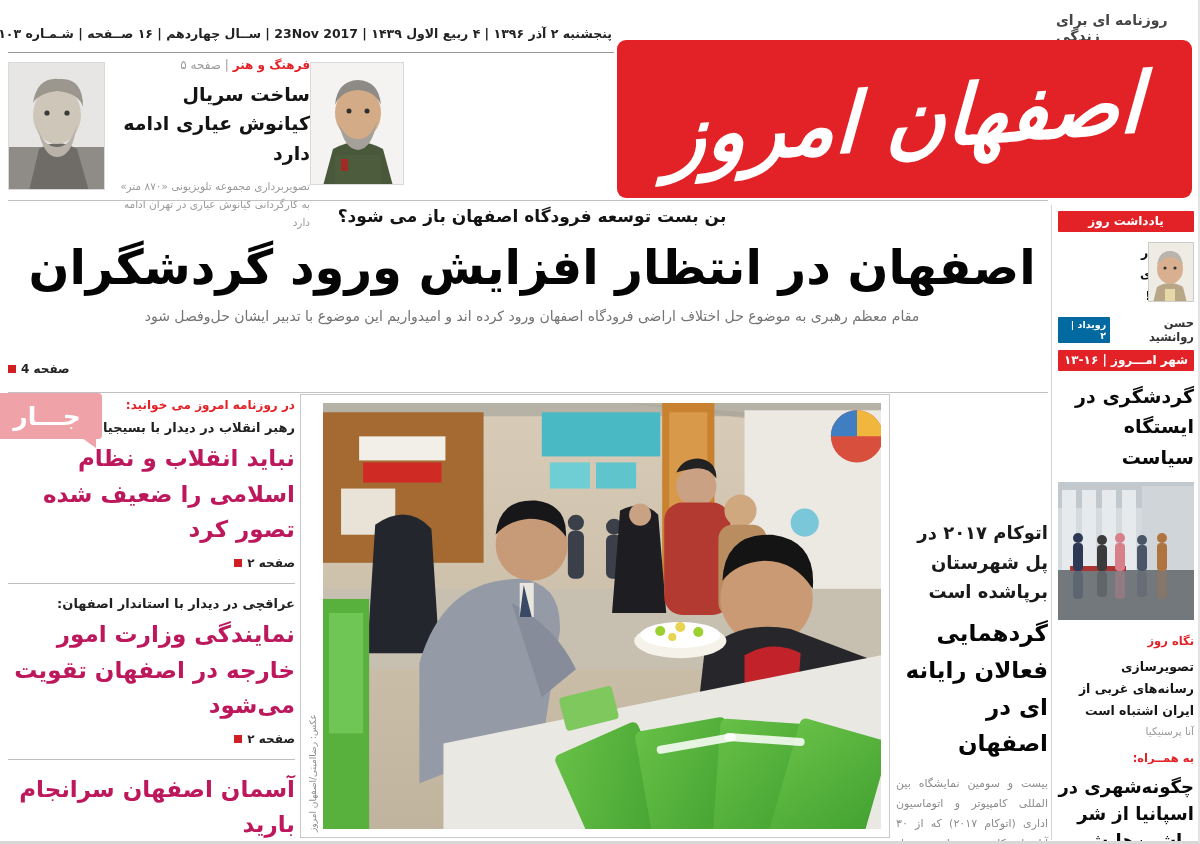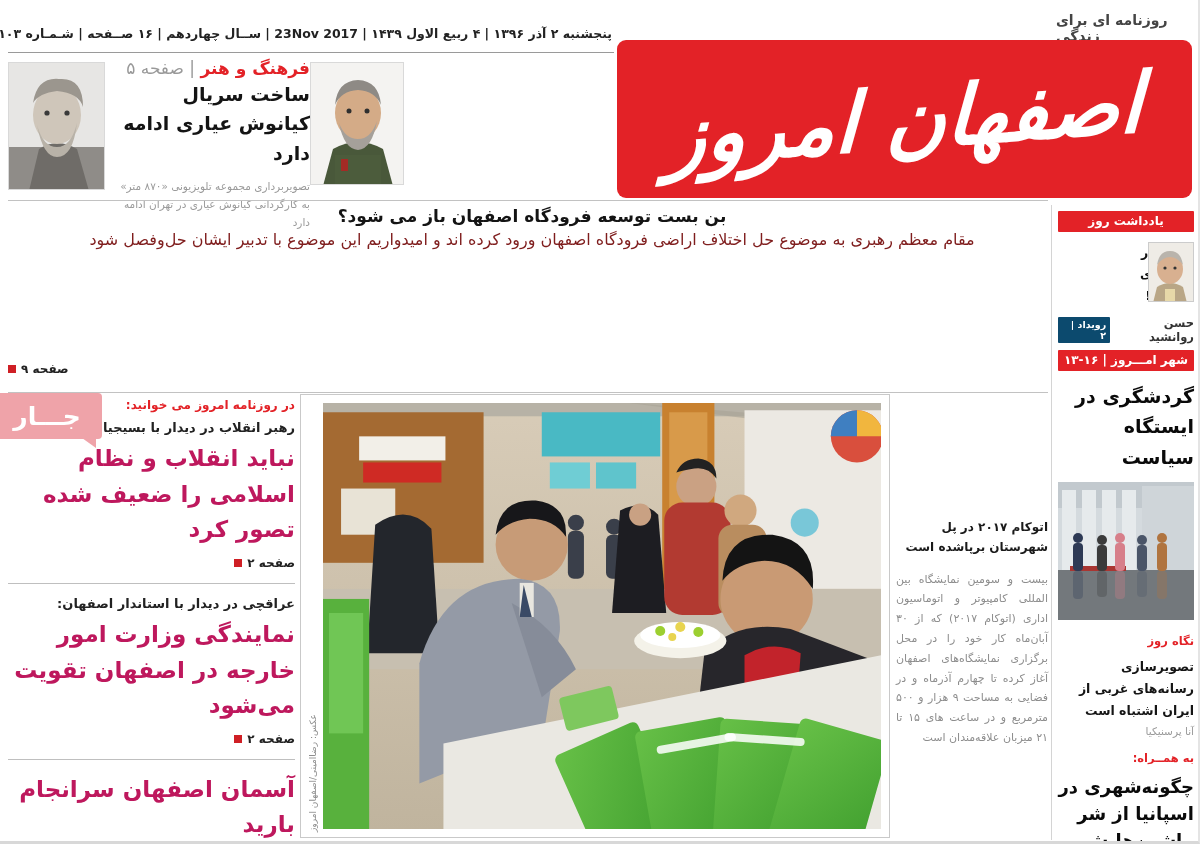--- a/index.html
+++ b/index.html
@@ -18,33 +18,33 @@
   
   .masthead { position:absolute; left:617px; top:40px; width:575px; height:158px;
               background:#e32227; border-radius:9px; overflow:hidden; }
   .masthead-title { position:absolute; inset:0; display:flex; align-items:center; justify-content:center;
               color:#fff; font-size:82px; font-weight:bold; font-style:italic;
               transform:rotate(-4deg) skewX(-6deg); direction:rtl; white-space:nowrap; }
 
   
   .teaser-photo { position:absolute; border:1px solid #d9d9d9; overflow:hidden; background:#eee; }
   .teaser-text { position:absolute; direction:rtl; text-align:right; }
-  .section-row { font-size:17px; margin-bottom:2px; }
+  .section-row { font-size:12px; margin-bottom:8px; }
   .section-name { color:#e32227; font-weight:bold; }
   .section-page { color:#999; }
   .teaser-h { font-size:19px; font-weight:bold; line-height:1.55; color:#141414; }
   .teaser-b { font-size:10.5px; color:#9a9a9a; line-height:1.7; margin-top:10px; }
 
   .hrule { position:absolute; height:1px; background:#c2c2c2; }
 
   
   .lead { position:absolute; left:12px; top:206px; width:1040px; text-align:center; direction:rtl; }
   .lead-kicker { font-size:17px; font-weight:bold; color:#141414; }
   .lead-headline { font-size:48px; font-weight:bold; color:#050505; line-height:1.55; white-space:nowrap; margin-top:4px; }
-  .lead-subhead { font-size:16px; color:#7f1d1d; margin-top:4px; }
+  .lead-subhead { font-size:14px; color:#737373; margin-top:4px; }
 
   
   .pbadge { direction:rtl; display:flex; align-items:center; gap:5px; font-size:12px; font-weight:bold; color:#222; }
   .psq { width:8px; height:8px; background:#cf1f25; display:inline-block; flex:0 0 auto; }
   .pbadge-abs { position:absolute; }
 
   
   .leftcol { position:absolute; left:8px; top:398px; width:287px; direction:rtl; text-align:right; }
   .leftcol-label { font-size:12px; font-weight:bold; color:#e32227; margin-bottom:6px; }
   .litem-kicker { font-size:13px; font-weight:bold; color:#222; margin-bottom:6px; }
@@ -63,36 +63,36 @@
   .photo-frame { position:absolute; left:300px; top:394px; width:590px; height:444px;
                  border:1px solid #c9c9c9; background:#fff; padding:8px 8px 8px 22px; }
   .photo-area { width:100%; height:100%; overflow:hidden; background:#cdbfa8; }
   .photo-caption { position:absolute; left:2px; bottom:10px; width:16px; height:220px; }
   .photo-caption span { position:absolute; left:-100px; bottom:100px; display:block; width:220px;
                  transform:rotate(-90deg); transform-origin:center; font-size:9px; color:#8d8d8d;
                  direction:rtl; text-align:left; white-space:nowrap; }
 
   
   .autocom { position:absolute; left:896px; top:518px; width:152px; direction:rtl; text-align:right; }
-  .autocom-kicker { font-size:12px; font-weight:bold; line-height:1.65; color:#1a1a1a; }
+  .autocom-kicker { font-size:18px; font-weight:bold; line-height:1.65; color:#1a1a1a; }
   .autocom-h { font-size:23px; font-weight:bold; line-height:1.6; color:#050505; margin-top:8px; }
   .autocom-b { font-size:11px; color:#8d8d8d; line-height:1.8; margin-top:12px; text-align:justify; }
 
   
   .sidebar-rule { position:absolute; left:1051px; top:205px; width:1px; height:635px; background:#d4d4d4; }
   .sidebar { position:absolute; left:1058px; top:211px; width:136px; direction:rtl; text-align:right; }
   .redbar { background:#e32227; color:#fff; font-size:12px; font-weight:bold;
             height:21px; line-height:21px; text-align:center; border-radius:1px; }
   .note-wrap { position:relative; padding:10px 0 6px 0; min-height:88px; }
   .note-photo { position:absolute; left:auto; right:auto; }
   .note-photo { right:0; top:10px; width:46px; height:60px; border:1px solid #ccc; overflow:hidden; background:#eee; }
   .note-h { font-size:12.5px; font-weight:bold; line-height:1.7; color:#111; margin-left:52px; padding-right:0; width:82px; }
   .note-author-row { display:flex; direction:rtl; align-items:center; gap:5px; margin-top:10px; }
   .note-author { font-size:11.5px; font-weight:bold; color:#333; }
-  .note-badge { background:#0c4a6e; color:#fff; font-size:9.5px; font-weight:bold; padding:2px 4px; border-radius:1px; }
+  .note-badge { background:#0369a1; color:#fff; font-size:9.5px; font-weight:bold; padding:2px 4px; border-radius:1px; }
   .city-h { font-size:19px; font-weight:bold; line-height:1.6; color:#0a0a0a; margin:10px 0; }
   .side-photo { width:136px; height:138px; overflow:hidden; background:#cfd6da; }
   .side-label { font-size:11.5px; font-weight:bold; color:#e32227; margin:14px 0 8px 0; }
   .look-h { font-size:12.5px; font-weight:bold; line-height:1.75; color:#151515; }
   .look-author { font-size:10.5px; color:#9a9a9a; margin-top:3px; }
   .with-h { font-size:18px; font-weight:bold; line-height:1.5; color:#0a0a0a; margin-top:6px; }
 </style>
 </head>
 <body>
 
@@ -139,24 +139,25 @@
       <path d="M28 60 Q33 86 47 87 Q61 86 66 58 Q60 76 47 76 Q34 76 28 60 Z" fill="#a5a09a"></path>
       <circle cx="38" cy="48" r="2.5" fill="#2f2f2f"></circle>
         <circle cx="56" cy="48" r="2.5" fill="#2f2f2f"></circle>
     </svg>
   </div>
 
   <div class="hrule" style="left:8px; top:200px; width:1040px;"></div>
 
   <div class="lead">
     <div class="lead-kicker">بن بست توسعه فرودگاه اصفهان باز می شود؟</div>
+    <div class="lead-headline">اصفهان در انتظار افزایش ورود گردشگران</div>
     <div class="lead-subhead">مقام معظم رهبری به موضوع حل اختلاف اراضی فرودگاه اصفهان ورود کرده اند و امیدواریم این موضوع با تدبیر ایشان حل‌وفصل شود</div>
   </div>
   <div class="pbadge pbadge-abs" style="left:8px; top:362px;">
-    <span>صفحه ۹</span>
+    <span>صفحه 4</span>
     <span class="psq"></span>
   </div>
 
   <div class="hrule" style="left:8px; top:392px; width:1040px;"></div>
 
   <div class="jar">
     <span>جـــار</span>
   </div>
 
   <div class="leftcol">
@@ -286,20 +287,21 @@
         <rect x="238" y="288" width="54" height="34" rx="4" fill="#7ec85e" transform="rotate(-14 265 305)"></rect>
 
         <rect x="0" y="196" width="46" height="230" fill="#58b13d"></rect>
         <rect x="6" y="210" width="34" height="120" fill="#7bcf5f" opacity="0.7"></rect>
       </svg>
     </div>
   </div>
 
   <div class="autocom">
     <div class="autocom-kicker">اتوکام ۲۰۱۷ در پل شهرستان برپاشده است</div>
+    <div class="autocom-h">گردهمایی فعالان رایانه ای در اصفهان</div>
     <div class="autocom-b">بیست و سومین نمایشگاه بین المللی کامپیوتر و اتوماسیون اداری (اتوکام ۲۰۱۷) که از ۳۰ آبان‌ماه کار خود را در محل برگزاری نمایشگاه‌های اصفهان آغاز کرده تا چهارم آذرماه و در فضایی به مساحت ۹ هزار و ۵۰۰ مترمربع و در ساعت های ۱۵ تا ۲۱ میزبان علاقه‌مندان است</div>
 
   </div>
 
   <div class="sidebar-rule"></div>
   <div class="sidebar">
 
     <div class="redbar">یادداشت روز</div>
 
     <div class="note-wrap">

